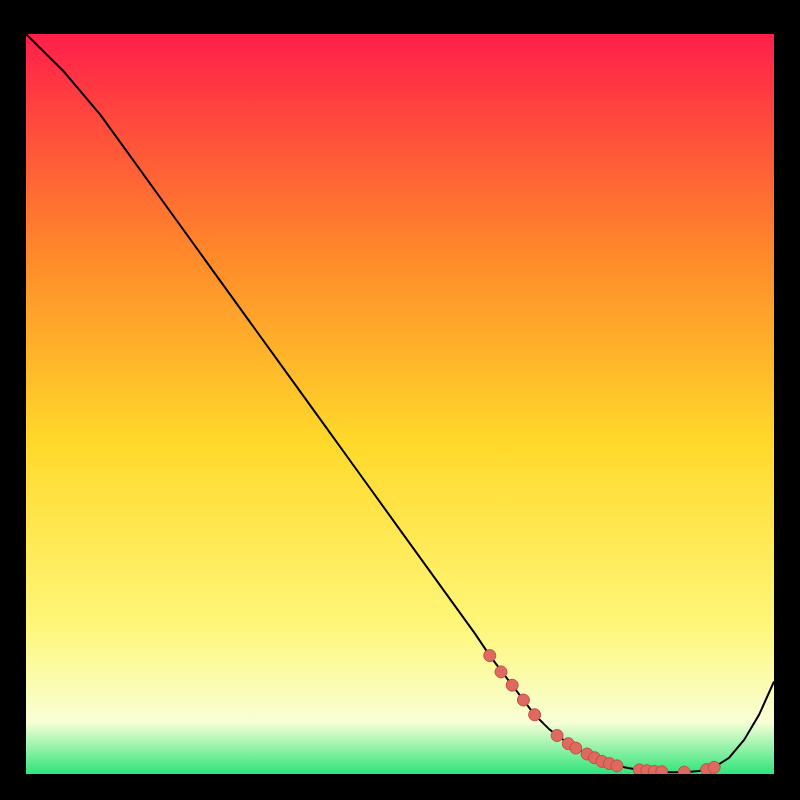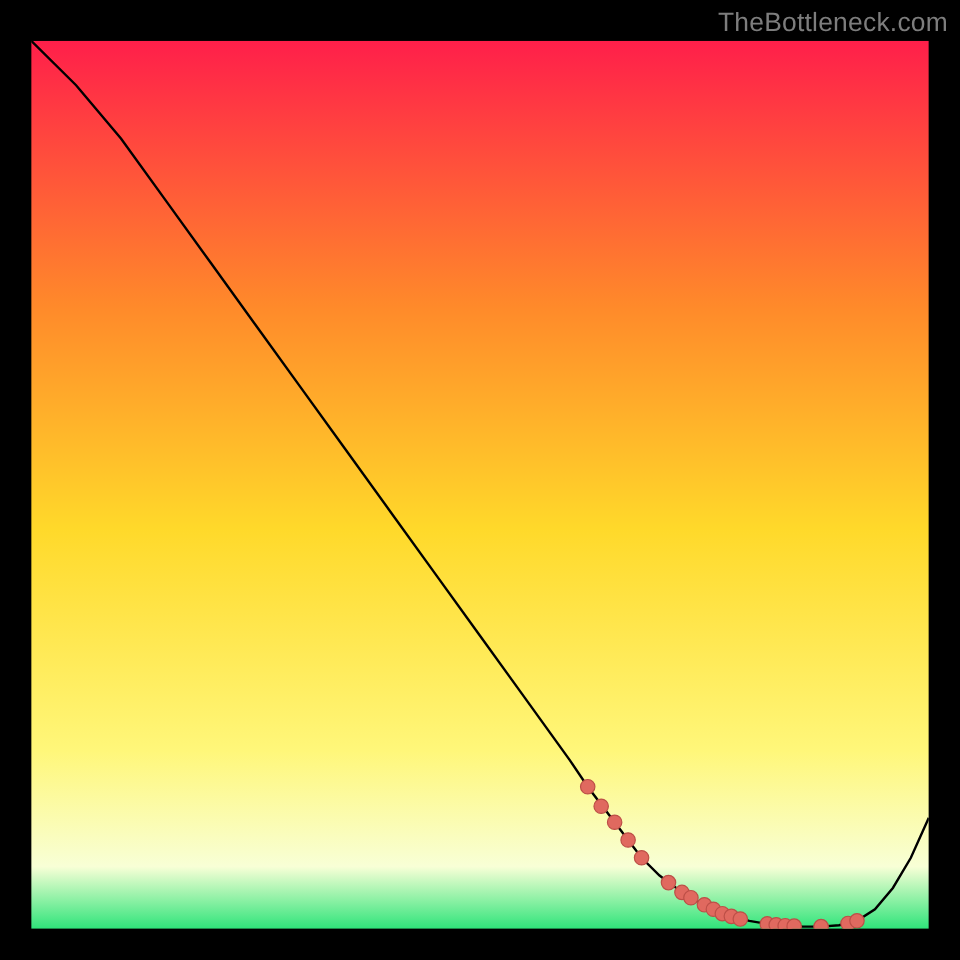--- a/index.html
+++ b/index.html
@@ -38,21 +38,20 @@
   svg {
     display: block;
     width: 748px;
     height: 740px;
   }
 </style>
 </head>
 <body>
 
 <div class="frame">
-  <div class="watermark">TheBottleneck.com</div>
 
   <div class="plot-wrap">
     <svg id="chart-svg" viewBox="0 0 748 740" preserveAspectRatio="none">
       <defs>
         <linearGradient id="bg-grad" x1="0" y1="0" x2="0" y2="1">
           <stop id="g0" offset="0%" stop-color="#ff1f4a"></stop>
           <stop id="g1" offset="30%" stop-color="#ff8a2a"></stop>
           <stop id="g2" offset="55%" stop-color="#ffd92a"></stop>
           <stop id="g3" offset="80%" stop-color="#fff77a"></stop>
           <stop id="g4" offset="93%" stop-color="#f8ffd6"></stop>

